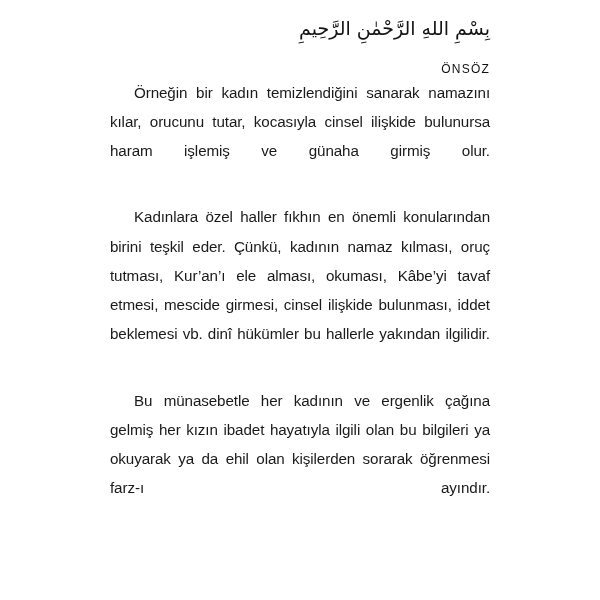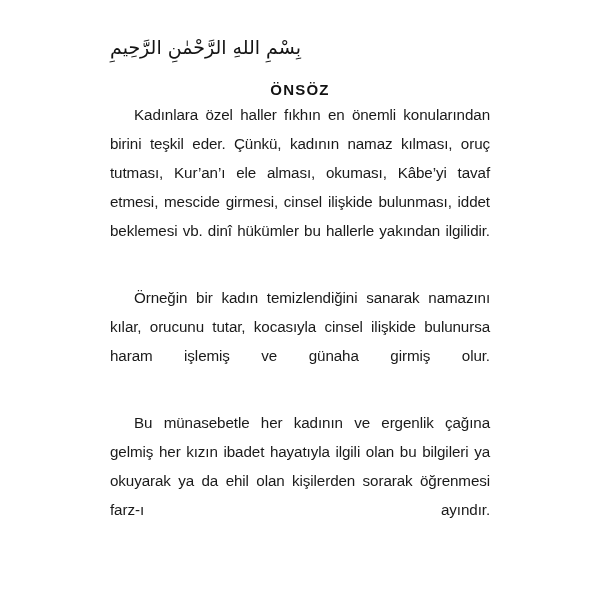--- a/index.html
+++ b/index.html
@@ -25,38 +25,38 @@
   }
 
   .content {
     position: absolute;
     left: 110px;
     top: 0;
     width: 380px;
   }
 
   .basmala {
-    text-align: left;
+    text-align: right;
     font-family: "DejaVu Sans", "Liberation Sans", sans-serif;
     font-size: 19px;
     line-height: 1.35;
     color: #141414;
     direction: rtl;
     unicode-bidi: bidi-override;
     margin: 0;
-    padding-top: 35px;
+    padding-top: 16px;
     letter-spacing: 0.2px;
     white-space: nowrap;
   }
 
   .heading {
-    text-align: center;
+    text-align: right;
     font-family: "Liberation Sans", sans-serif;
-    font-weight: bold;
-    font-size: 15px;
+    font-weight: normal;
+    font-size: 12px;
     letter-spacing: 1.2px;
     color: #121212;
     margin: 0;
     padding-top: 20px;
     padding-bottom: 2px;
   }
 
   .body-text {
     margin: 0;
     padding: 0;
@@ -93,21 +93,21 @@
 
 <div class="page">
 
   <div class="content">
 
     <div class="basmala">بِسْمِ اللهِ الرَّحْمٰنِ الرَّحِيمِ</div>
 
     <h1 class="heading">ÖNSÖZ</h1>
 
     <div class="body-text">
+      <p class="para">Örneğin bir kadın temizlendiğini sanarak namazını kılar, orucunu tutar, kocasıyla cinsel ilişkide bulunursa haram işlemiş ve günaha girmiş olur.</p>
       <p class="para">Kadınlara özel haller fıkhın en önemli konularından birini teşkil eder. Çünkü, kadının namaz kılması, oruç tutması, Kur’an’ı ele alması, okuması, Kâbe’yi tavaf etmesi, mescide girmesi, cinsel ilişkide bulunması, iddet beklemesi vb. dinî hükümler bu hallerle yakından ilgilidir.</p>
-      <p class="para">Örneğin bir kadın temizlendiğini sanarak namazını kılar, orucunu tutar, kocasıyla cinsel ilişkide bulunursa haram işlemiş ve günaha girmiş olur.</p>
       <p class="para">Bu münasebetle her kadının ve ergenlik çağına gelmiş her kızın ibadet hayatıyla ilgili olan bu bilgileri ya okuyarak ya da ehil olan kişilerden sorarak öğrenmesi farz-ı ayındır.</p>
 
     </div>
 
   </div>
 
 </div>
 
 </body></html>

